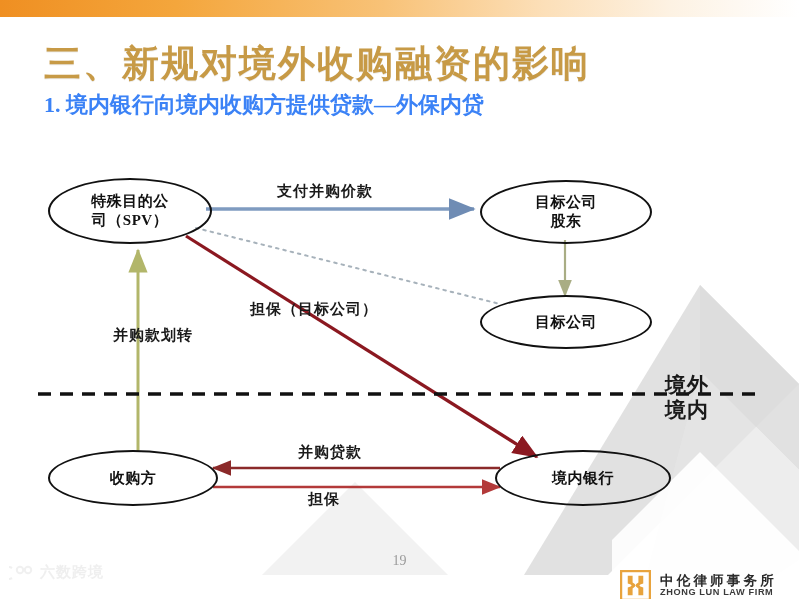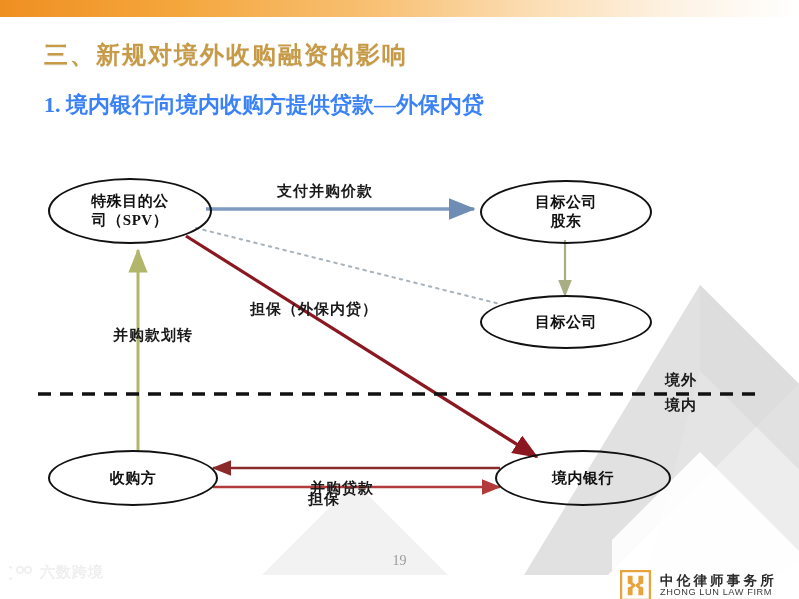--- a/index.html
+++ b/index.html
@@ -15,21 +15,21 @@
     position:absolute;left:0;top:0;width:799px;height:17px;
     background:linear-gradient(90deg,#ef8f22 0%,#f4a63c 22%,#f8c277 48%,#fcdfb8 68%,#fdf2e3 84%,#ffffff 100%);
   }
 
   
   .bg-deco{position:absolute;left:0;top:0;width:799px;height:599px;}
 
   
   .title{
     position:absolute;left:44px;top:39px;
-    font-size:24px;font-weight:bold;letter-spacing:2px;
+    font-size:37px;font-weight:bold;letter-spacing:2px;
     color:#c79a46;
     text-shadow:0 1px 0 rgba(0,0,0,.08);
     white-space:nowrap;
   }
   .subtitle{
     position:absolute;left:44px;top:90px;
     font-size:22px;font-weight:bold;color:#3b82f6;
     white-space:nowrap;
   }
 
@@ -52,41 +52,41 @@
   }
   .node span{display:block;}
 
   
   .edge-label{
     position:absolute;
     font-size:15px;font-weight:bold;color:#1a1a1a;
     white-space:nowrap;letter-spacing:1px;
   }
   .zone-label{
-    position:absolute;font-size:15px;font-weight:bold;color:#1a1a1a;
+    position:absolute;font-size:21px;font-weight:bold;color:#1a1a1a;
     white-space:nowrap;letter-spacing:1px;
   }
 
   
   .pagenum{
     position:absolute;left:0;top:553px;width:799px;text-align:center;
     font-size:14px;color:#9a9a9a;font-family:Liberation Serif, serif;
   }
   .logo{
     position:absolute;left:604px;top:570px;
     display:flex;align-items:center;gap:9px;margin-left:16px;
   }
   .logo-mark{width:31px;height:31px;flex:0 0 auto;}
   .logo-text{display:flex;flex-direction:column;line-height:1.05;}
   .logo-cn{
     font-size:13.5px;font-weight:bold;color:#2b2b2b;letter-spacing:3.2px;
     font-family:"Liberation Serif",serif;white-space:nowrap;
   }
   .logo-en{
-    font-size:9.2px;font-weight:normal;color:#3a3a3a;letter-spacing:.6px;
+    font-size:9.2px;font-weight:bold;color:#3a3a3a;letter-spacing:.6px;
     font-family:"Liberation Sans",sans-serif;white-space:nowrap;
   }
   .watermark{
     position:absolute;left:9px;top:563px;
     display:flex;align-items:center;gap:5px;opacity:.55;
   }
   .wm-text{
     font-size:15px;font-weight:bold;color:#e2e2e2;letter-spacing:1px;
     font-family:"Liberation Serif",serif;white-space:nowrap;
   }
@@ -175,25 +175,25 @@
   </div>
 
   <div class="node" style="left:48px;top:450px;width:166px;height:52px;">
     <div>
       <span>收购方</span>
     </div>
   </div>
 
   <div class="edge-label" style="left:277px;top:182px;">支付并购价款</div>
 
-  <div class="edge-label" style="left:250px;top:300px;">担保（外保内贷）</div>
+  <div class="edge-label" style="left:250px;top:300px;">担保（目标公司）</div>
 
   <div class="edge-label" style="left:73px;top:326px;margin-left:40px;">并购款划转</div>
 
-  <div class="edge-label" style="left:310px;top:443px;margin-top:36px;">并购贷款</div>
+  <div class="edge-label" style="left:298px;top:443px;">并购贷款</div>
 
   <div class="edge-label" style="left:308px;top:490px;">担保</div>
 
   <div class="zone-label" style="left:665px;top:371px;">境外</div>
   <div class="zone-label" style="left:665px;top:396px;">境内</div>
 
   <div class="pagenum">19</div>
 
   <div class="logo">
     <svg class="logo-mark" viewBox="0 0 32 32">

